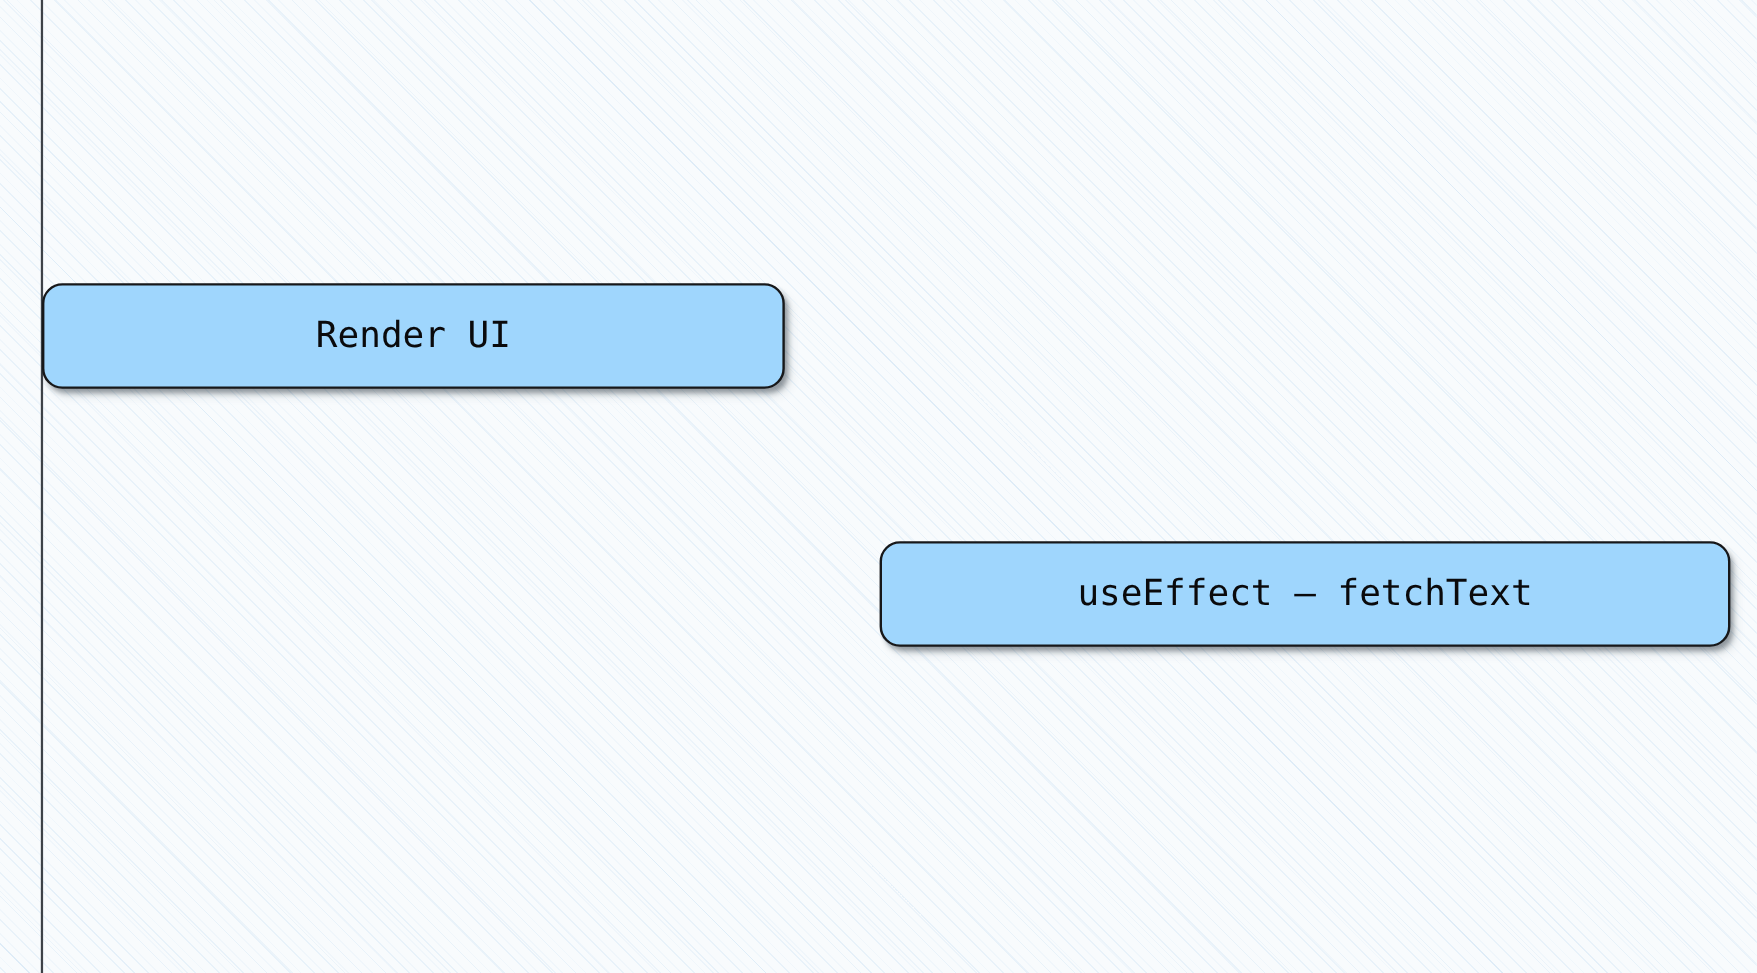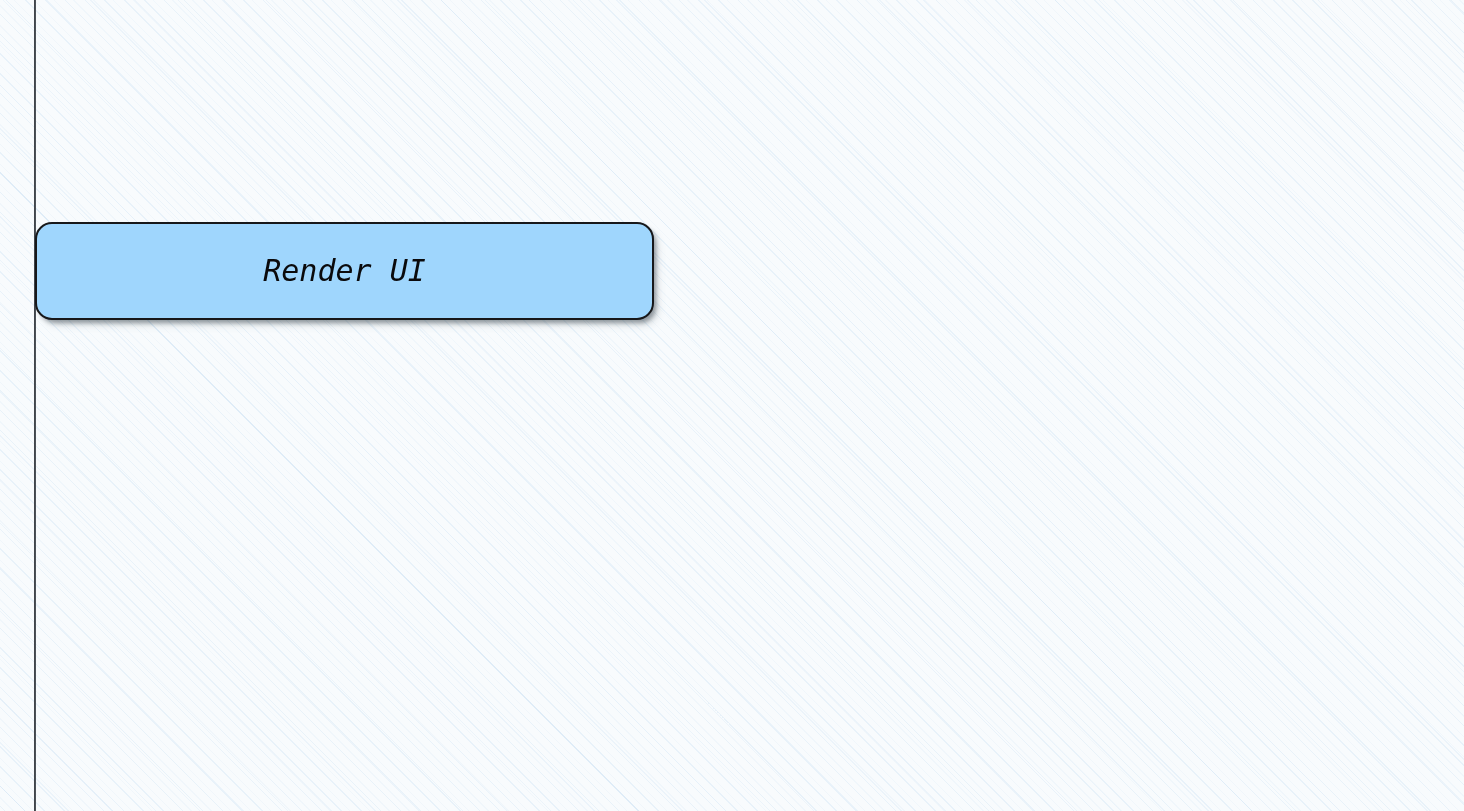--- a/index.html
+++ b/index.html
@@ -76,37 +76,39 @@
     font-size: 30px;
     line-height: 1;
     color: #0a0a0c;
     letter-spacing: 0px;
     white-space: nowrap;
     user-select: none;
   }
 
   #node-render-ui {
     left: 35px;
-    top: 222px;
+    top: 236px;
     width: 619px;
-    height: 98px;
-    font-style: italic;
+    height: 88px;
   }
   #node-use-effect {
     left: 733px;
     top: 451px;
     width: 709px;
     height: 88px;
   }
 </style>
 </head>
 <body>
 
 <div id="canvas">
 
   <div id="lifeline"></div>
 
   <div class="node" id="node-render-ui">
     <span class="label">Render UI</span>
   </div>
 
+  <div class="node" id="node-use-effect">
+    <span class="label">useEffect – fetchText</span>
+  </div>
 
 </div>
 
 </body></html>

